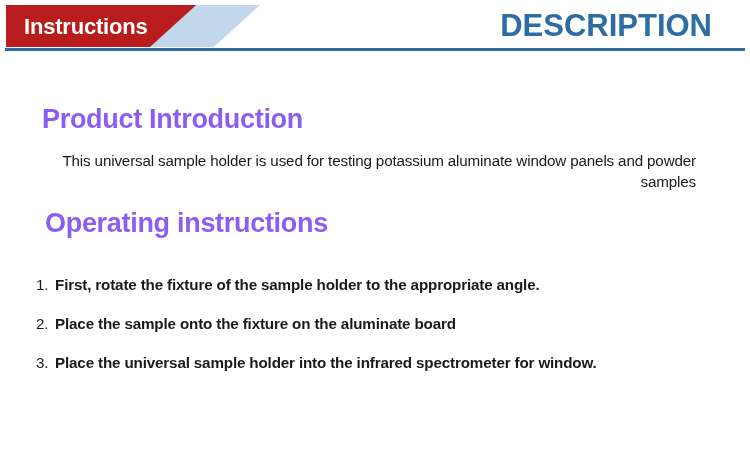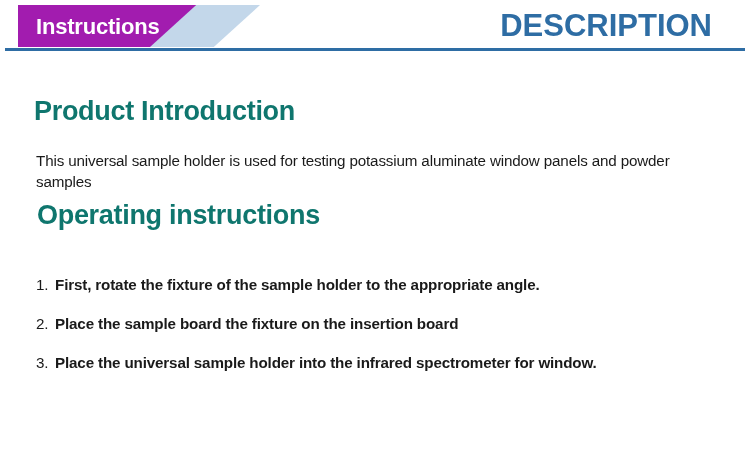--- a/index.html
+++ b/index.html
@@ -21,25 +21,25 @@
     position: absolute;
     left: 0;
     top: 0;
     width: 750px;
     height: 53px;
   }
 
   
   .tab-dark {
     position: absolute;
-    left: 18px;
+    left: 6px;
     top: 5px;
     width: 202px;
     height: 42px;
-    background: #a21caf;
+    background: #b91c1c;
     -webkit-clip-path: polygon(0 0, 100% 0, 72% 100%, 0 100%);
     clip-path: polygon(0 0, 100% 0, 72% 100%, 0 100%);
   }
   .tab-label {
     position: absolute;
     left: 18px;
     top: 11px;
     color: #ffffff;
     font-size: 22px;
     font-weight: bold;
@@ -86,22 +86,22 @@
 
   
   .content {
     position: absolute;
     left: 0;
     top: 53px;
     width: 750px;
   }
 
   .section-heading {
-    margin: 0;
-    color: #0f766e;
+    margin: 8px;
+    color: #8b5cf6;
     font-weight: bold;
     letter-spacing: -0.3px;
     line-height: 1.1;
     white-space: nowrap;
   }
   .heading-product {
     position: absolute;
     left: 34px;
     top: 44px;
     font-size: 27px;
@@ -116,20 +116,21 @@
   .intro-paragraph {
     position: absolute;
     left: 36px;
     top: 98px;
     width: 660px;
     margin: 0;
     color: #1a1a1a;
     font-size: 15.2px;
     line-height: 1.35;
     letter-spacing: -0.15px;
+    text-align: right;
   }
 
   .steps {
     position: absolute;
     left: 36px;
     top: 222px;
     width: 690px;
     margin: 0;
     padding: 0;
     list-style: none;
@@ -173,21 +174,21 @@
 
   <h2 class="section-heading heading-operating">Operating instructions</h2>
 
   <ol class="steps">
     <li class="step">
       <span class="step-number">1.</span>
       <span class="step-text">First, rotate the fixture of the sample holder to the appropriate angle.</span>
     </li>
     <li class="step">
       <span class="step-number">2.</span>
-      <span class="step-text">Place the sample board the fixture on the insertion board</span>
+      <span class="step-text">Place the sample onto the fixture on the aluminate board</span>
     </li>
     <li class="step">
       <span class="step-number">3.</span>
       <span class="step-text">Place the universal sample holder into the infrared spectrometer for window.</span>
     </li>
   </ol>
 
 </div>
 
 </body></html>

